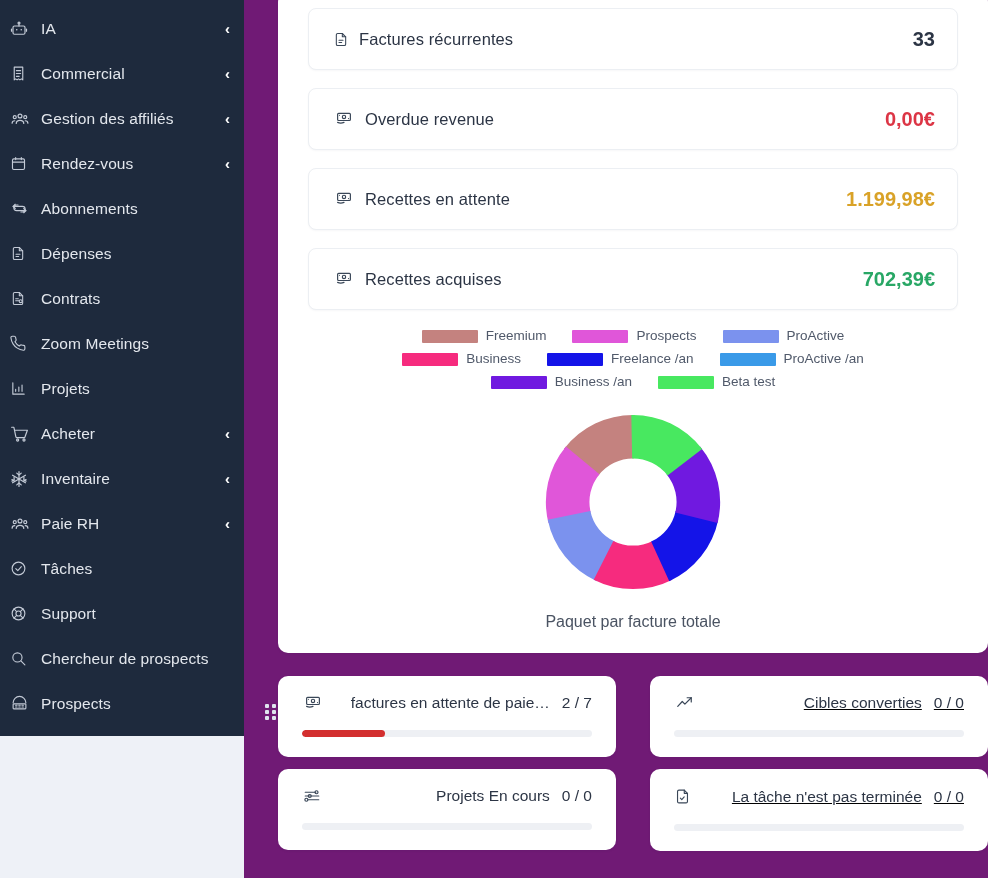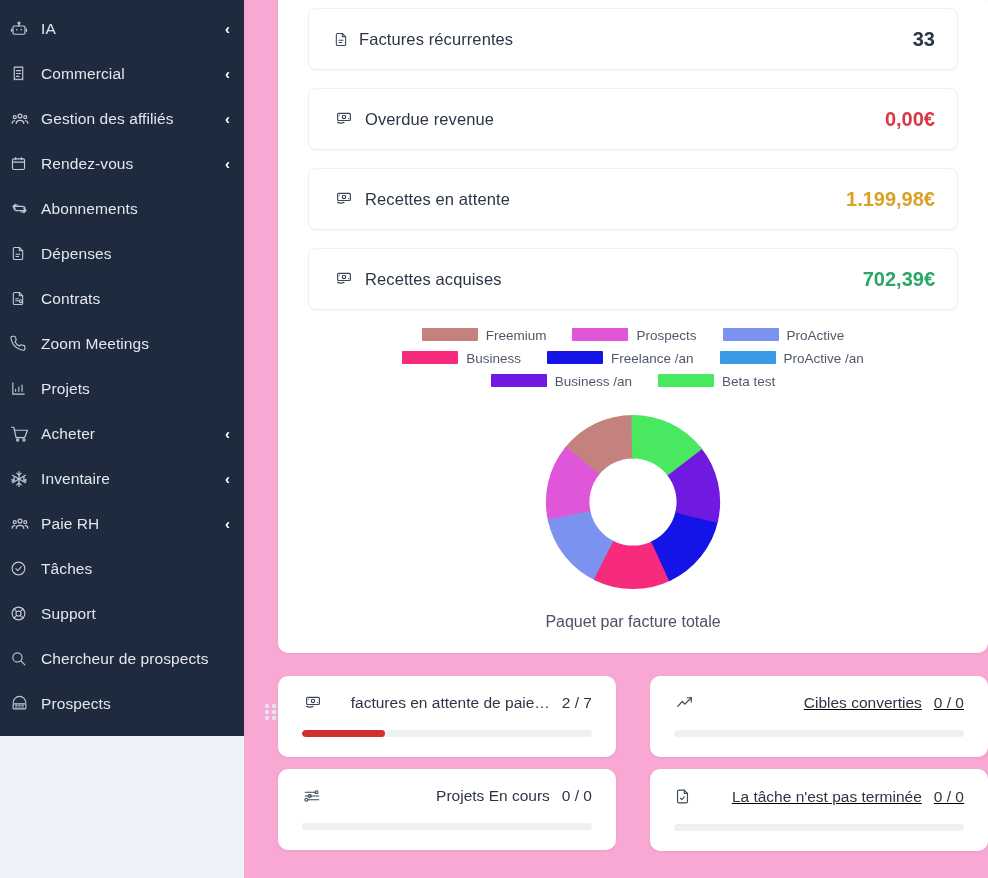--- a/index.html
+++ b/index.html
@@ -44,21 +44,21 @@
     color: #ffffff;
     font-size: 15px;
     line-height: 1;
     font-weight: 700;
     margin-left: 6px;
   }
 
   
   .main {
     flex: 1; height: 878px;
-    background: #f9a8d4;
+    background: #701a75;
     position: relative;
     overflow: hidden;
   }
 
   .panel {
     position: absolute;
     left: 34px; top: -8px;
     width: 710px;
     background: #ffffff;
     border-radius: 10px;
@@ -84,21 +84,21 @@
   .v-amber { color: #d9a227; }
   .v-green { color: #28a765; }
 
   
   .legend { margin-top: 12px; }
   .legend-row {
     display: flex; justify-content: center; align-items: center;
     gap: 26px;
     margin-bottom: 8px;
   }
-  .legend-item { display: flex; align-items: flex-start; gap: 8px; }
+  .legend-item { display: flex; align-items: flex-end; gap: 8px; }
   .swatch { width: 56px; height: 13px; border-radius: 1px; display: block; }
   .legend-text { font-size: 13.5px; color: #50596a; white-space: nowrap; }
 
   
   .donut-wrap { display: flex; flex-direction: column; align-items: center; margin-top: 14px; }
   .donut { width: 198px; height: 198px; display: block; }
   .donut-caption { font-size: 16px; color: #4a5362; margin-top: 12px; }
 
   
   .widgets {

